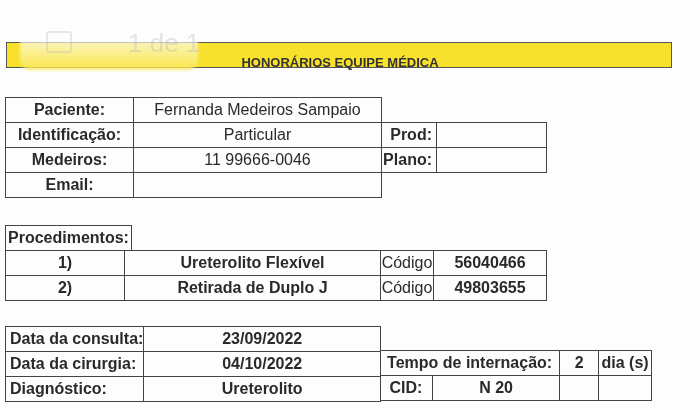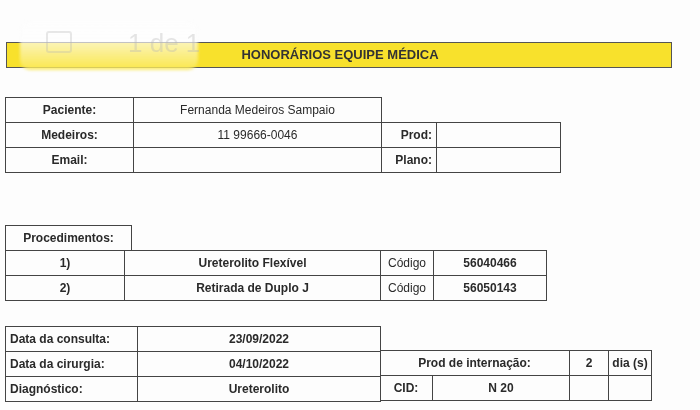--- a/index.html
+++ b/index.html
@@ -1,24 +1,24 @@
 <!DOCTYPE html>
 <html><head>
 <meta charset="utf-8">
 <style>
   html,body{margin:0;padding:0;}
   body{width:700px;height:410px;background:#fdfdfd;position:relative;overflow:hidden;font-family:"Liberation Sans",sans-serif;color:#2a2a2a;}
   .abs{position:absolute;box-sizing:border-box;}
   .bar{left:6px;top:42px;width:666px;height:26px;background:#f8e12c;border:1.5px solid #555;}
-  .bar-title{left:0;top:0;width:666px;height:23px;line-height:23px;text-align:center;font-weight:bold;font-size:13px;color:#333;}
+  .bar-title{left:0;top:8px;width:666px;height:23px;line-height:23px;text-align:center;font-weight:bold;font-size:13px;color:#333;}
   .pager{left:20px;top:22px;width:178px;height:48px;border-radius:10px;background:linear-gradient(to bottom,rgba(253,253,253,0.95) 0%,rgba(253,253,253,0.6) 50%,rgba(250,232,80,0.85) 100%);filter:blur(1.5px);}
   .pager-text{left:48px;top:28px;font-size:26px;color:rgba(180,180,180,0.35);margin-left:36px;}
   .pager-icon{left:46px;top:31px;width:26px;height:22px;border:2px solid rgba(180,180,180,0.3);border-radius:3px;}
   table{border-collapse:collapse;position:absolute;}
-  td{border:1.5px solid #444;font-size:12px;padding:0;height:24px;text-align:center;white-space:nowrap;}
+  td{border:1.5px solid #444;font-size:16px;padding:0;height:24px;text-align:center;white-space:nowrap;}
   .b{font-weight:bold;}
   .l{text-align:left;padding-left:4px;margin-top:36px;}
   .r{text-align:right;padding-right:4px;}
 </style>
 </head>
 <body>
 
 <div class="abs bar">
   <div class="abs bar-title">HONORÁRIOS EQUIPE MÉDICA</div>
 </div>
@@ -27,31 +27,35 @@
 <div class="abs pager-icon"></div>
 <div class="abs pager-text" style="left:92px;">1 de 1</div>
 
 <table style="left:5px;top:97px;width:377px;">
   <tbody>
       <tr>
     <td class="b" style="width:127px;">Paciente:</td>
     <td>Fernanda Medeiros Sampaio</td>
   </tr>
   <tr>
+    <td class="b">Identificação:</td>
+    <td>Particular</td>
+  </tr>
+  <tr>
     <td class="b">Medeiros:</td>
     <td>11 99666-0046</td>
   </tr>
   <tr>
     <td class="b">Email:</td>
     <td></td>
   </tr>
 </tbody>
   </table>
 
-<table style="left:381px;top:122px;width:180px;">
+<table style="left:381px;top:122px;width:166px;">
   <tbody>
       <tr>
     <td class="b r" style="width:51px;border-left:none;">Prod:</td>
     <td></td>
   </tr>
   <tr>
     <td class="b r" style="border-left:none;">Plano:</td>
     <td></td>
   </tr>
 </tbody>
@@ -70,21 +74,21 @@
       <tr>
     <td class="b" style="width:118px;">1)</td>
     <td class="b" style="width:255px;">Ureterolito Flexível</td>
     <td style="width:52px;">Código</td>
     <td class="b">56040466</td>
   </tr>
   <tr>
     <td class="b">2)</td>
     <td class="b">Retirada de Duplo J</td>
     <td>Código</td>
-    <td class="b">56050143</td>
+    <td class="b">49803655</td>
   </tr>
 </tbody>
   </table>
 
 <table style="left:5px;top:326px;width:376px;">
   <tbody>
       <tr>
     <td class="b l" style="width:127px;">Data da consulta:</td>
     <td class="b">23/09/2022</td>
   </tr>
@@ -95,21 +99,21 @@
   <tr>
     <td class="b l">Diagnóstico:</td>
     <td class="b">Ureterolito</td>
   </tr>
 </tbody>
   </table>
 
 <table style="left:380px;top:350px;width:272px;">
   <tbody>
       <tr>
-    <td class="b" colspan="2" style="width:168px;border-left:none;">Prod de internação:</td>
+    <td class="b" colspan="2" style="width:168px;border-left:none;">Tempo de internação:</td>
     <td class="b" style="width:38px;">2</td>
     <td class="b">dia (s)</td>
   </tr>
   <tr>
     <td class="b" style="width:52px;border-left:none;">CID:</td>
     <td class="b">N 20</td>
     <td></td>
     <td></td>
   </tr>
 </tbody>

